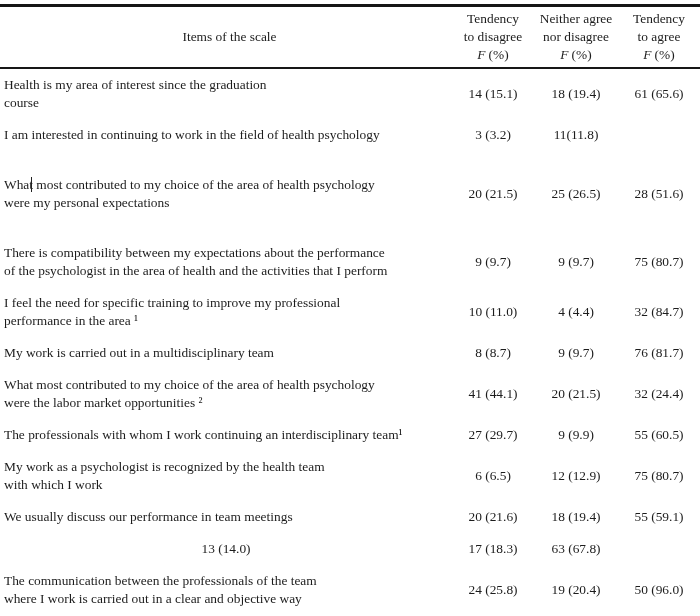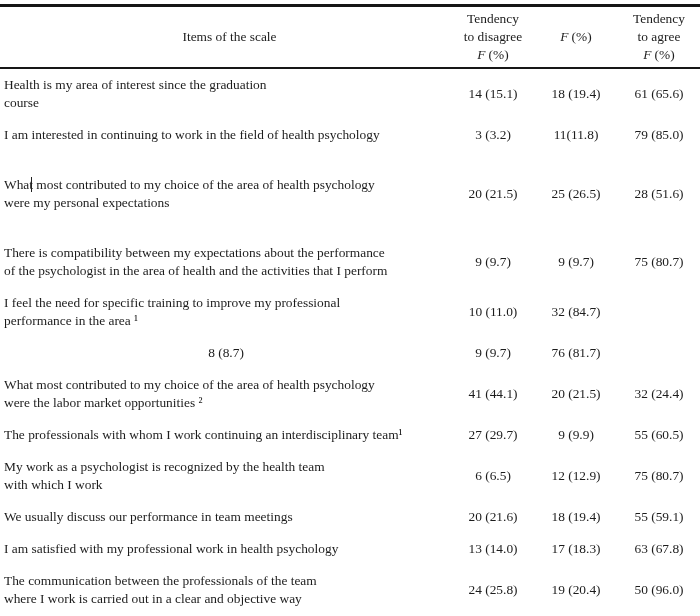--- a/index.html
+++ b/index.html
@@ -37,21 +37,21 @@
     display: flex;
     align-items: center;
     justify-content: center;
     text-align: center;
     margin-left: 7px;
   }
   .num-head {
     display: flex;
     flex-direction: column;
     align-items: center;
-    justify-content: center;
+    justify-content: space-between;
     text-align: center;
     line-height: 18px;
   }
   .hlines { white-space: pre-line; line-height: 18px; }
   .fline { display: flex; gap: 3px; line-height: 18px; }
   .fline i { font-style: italic; }
   
   .row .cell.item {
     white-space: pre-line;
     line-height: 18px;
@@ -85,20 +85,22 @@
     <div class="cell item-head">Items of the scale</div>
     <div class="cell num-head">
       <span class="hlines">Tendency
 to disagree</span>
       <span class="fline">
           <i>F</i>
           <span>(%)</span>
         </span>
     </div>
     <div class="cell num-head">
+      <span class="hlines">Neither agree
+nor disagree</span>
       <span class="fline">
           <i>F</i>
           <span>(%)</span>
         </span>
     </div>
     <div class="cell num-head">
       <span class="hlines">Tendency
 to agree</span>
       <span class="fline">
           <i>F</i>
@@ -116,21 +118,20 @@
 course</div>
       <div class="cell num">14 (15.1)</div>
       <div class="cell num">18 (19.4)</div>
       <div class="cell num">61 (65.6)</div>
     </div>
 
     <div class="grid-row row">
       <div class="cell item">I am interested in continuing to work in the field of health psychology</div>
       <div class="cell num">3 (3.2)</div>
       <div class="cell num">11(11.8)</div>
-      <div class="cell num">79 (85.0)</div>
     </div>
 
     <div class="grid-row row">
       <div class="cell item">
         <span>What most contributed to my choice of the area of health psychology
 were my personal expectations</span>
         <span class="cursor-bar"></span>
       </div>
       <div class="cell num">20 (21.5)</div>
       <div class="cell num">25 (26.5)</div>
@@ -142,24 +143,26 @@
 of the psychologist in the area of health and the activities that I perform</div>
       <div class="cell num">9 (9.7)</div>
       <div class="cell num">9 (9.7)</div>
       <div class="cell num">75 (80.7)</div>
     </div>
 
     <div class="grid-row row">
       <div class="cell item">I feel the need for specific training to improve my professional
 performance in the area ¹</div>
       <div class="cell num">10 (11.0)</div>
+      <div class="cell num">4 (4.4)</div>
       <div class="cell num">32 (84.7)</div>
     </div>
 
     <div class="grid-row row">
+      <div class="cell item">My work is carried out in a multidisciplinary team</div>
       <div class="cell num">8 (8.7)</div>
       <div class="cell num">9 (9.7)</div>
       <div class="cell num">76 (81.7)</div>
     </div>
 
     <div class="grid-row row">
       <div class="cell item">What most contributed to my choice of the area of health psychology
 were the labor market opportunities ²</div>
       <div class="cell num">41 (44.1)</div>
       <div class="cell num">20 (21.5)</div>
@@ -182,21 +185,20 @@
     </div>
 
     <div class="grid-row row">
       <div class="cell item">We usually discuss our performance in team meetings</div>
       <div class="cell num">20 (21.6)</div>
       <div class="cell num">18 (19.4)</div>
       <div class="cell num">55 (59.1)</div>
     </div>
 
     <div class="grid-row row">
-      <div class="cell item">I am satisfied with my professional work in health psychology</div>
       <div class="cell num">13 (14.0)</div>
       <div class="cell num">17 (18.3)</div>
       <div class="cell num">63 (67.8)</div>
     </div>
 
     <div class="grid-row row">
       <div class="cell item">The communication between the professionals of the team
 where I work is carried out in a clear and objective way</div>
       <div class="cell num">24 (25.8)</div>
       <div class="cell num">19 (20.4)</div>

